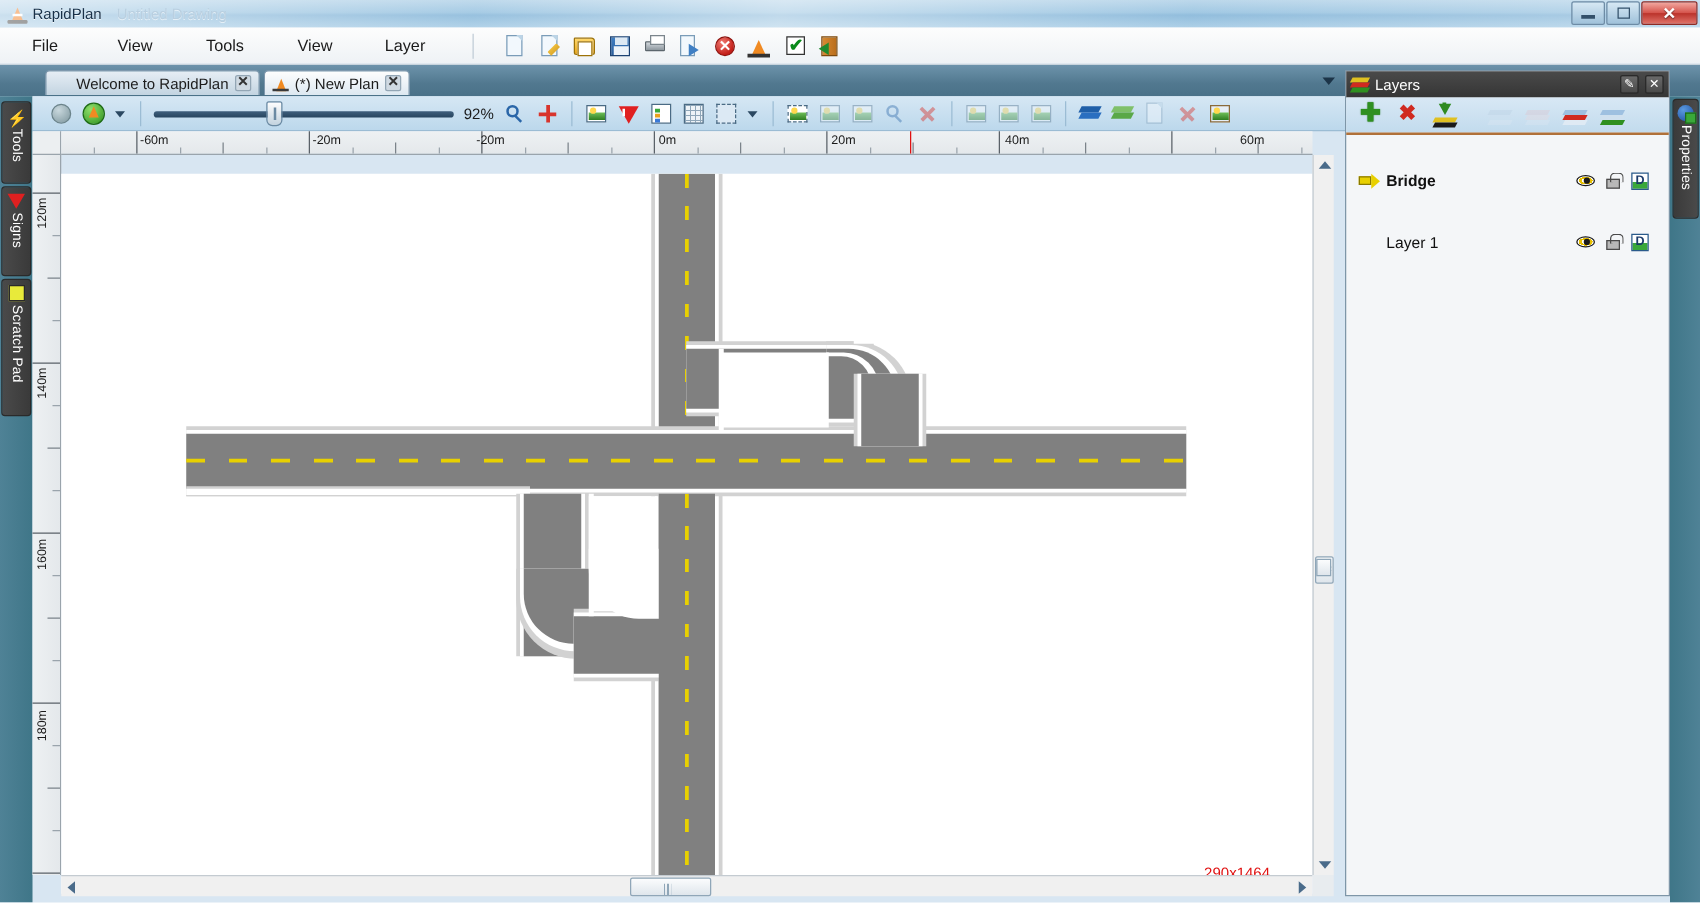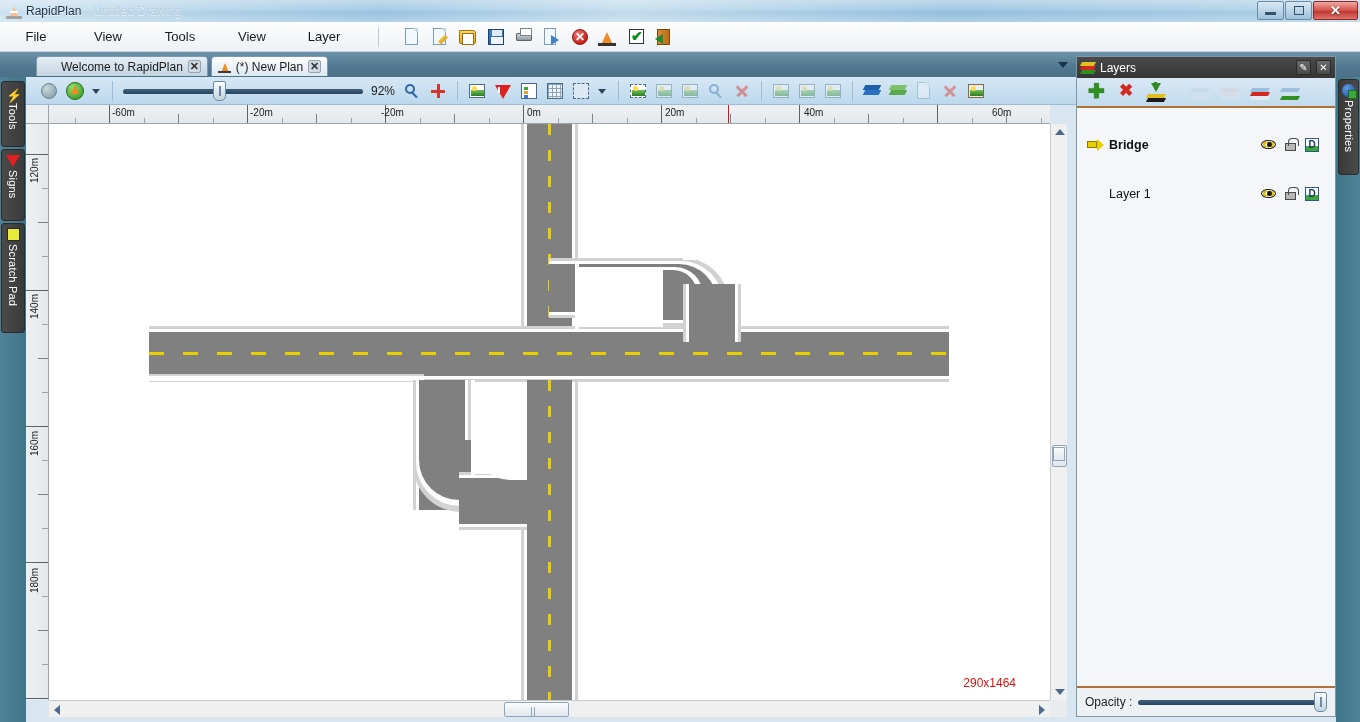--- a/index.html
+++ b/index.html
@@ -208,21 +208,21 @@
   .rt-mid   { position:absolute; bottom:0; width:1px; height:9px; background:#7b838a; }
   .rt-minor { position:absolute; bottom:0; width:1px; height:5px; background:#9aa4ac; }
   .rt-lbl { position:absolute; top:2px; font-size:10px; color:#1a1a1a; padding-left:3px; }
   .vt-major { position:absolute; right:0; height:1px; width:23px; background:#5a6168; }
   .vt-mid   { position:absolute; right:0; height:1px; width:10px; background:#7b838a; }
   .vt-minor { position:absolute; right:0; height:1px; width:6px; background:#9aa4ac; }
   .vt-lbl { position:absolute; right:8px; font-size:10px; color:#1a1a1a;
     writing-mode:vertical-rl; transform:rotate(180deg); }
   .rt-red { position:absolute; bottom:0; width:1px; height:19px; background:#e01010; }
 
-  .canvas { position:absolute; left:49px; top:124px; width:1001px; height:576px;
+  .canvas { position:absolute; left:49px; top:139px; width:1001px; height:576px;
     background:#ffffff; overflow:hidden; }
 
   
   .rd { position:absolute; }
   .rd-sh { position:absolute; background:#d2d2d2; }
   .rd-wh { position:absolute; background:#ffffff; }
   .rd-as { position:absolute; background:#808080; }
   .dash-v { position:absolute; width:3px; background:
     repeating-linear-gradient(to bottom,#e8d000 0 11px, transparent 11px 26px); }
   .dash-h { position:absolute; height:3px; background:
@@ -747,20 +747,13 @@
         </span>
       <span class="lr-ico">
           <span class="lockb"></span>
         </span>
       <span class="lr-ico">
           <span class="dbox">D</span>
         </span>
     </div>
   </div>
 
-  <div class="panel-bottom">
-    <span class="op-lbl">Opacity :</span>
-    <span class="op-slider">
-      <span class="op-track"></span>
-        <span class="op-thumb"></span>
-    </span>
-  </div>
 </div>
 
 </body></html>

